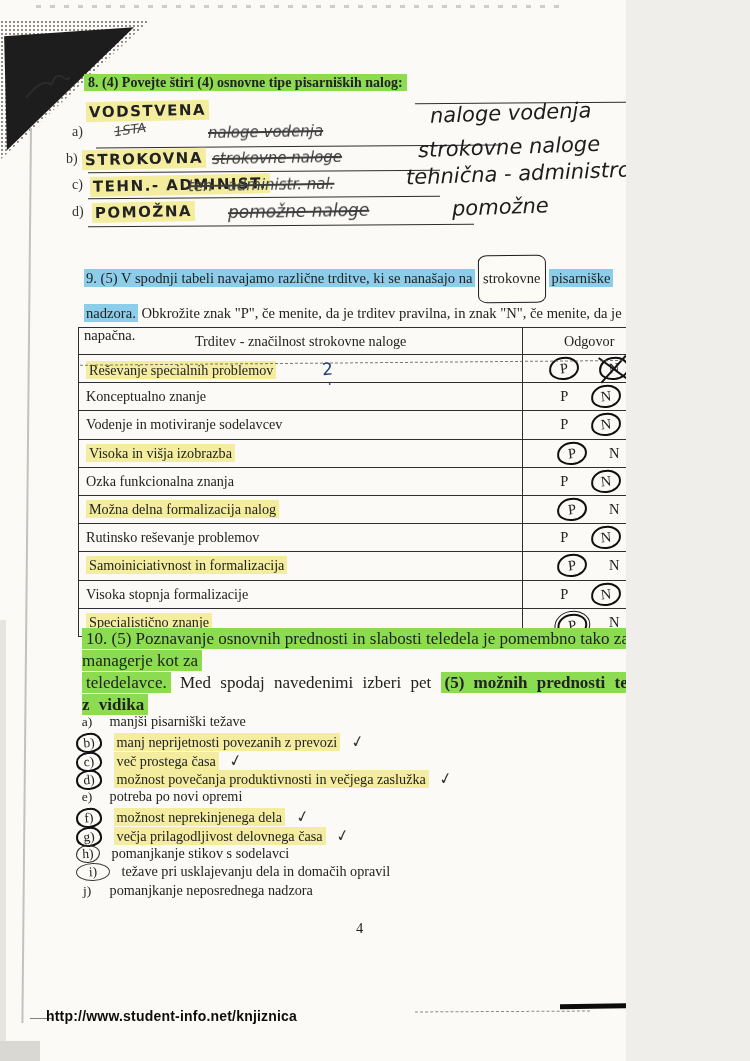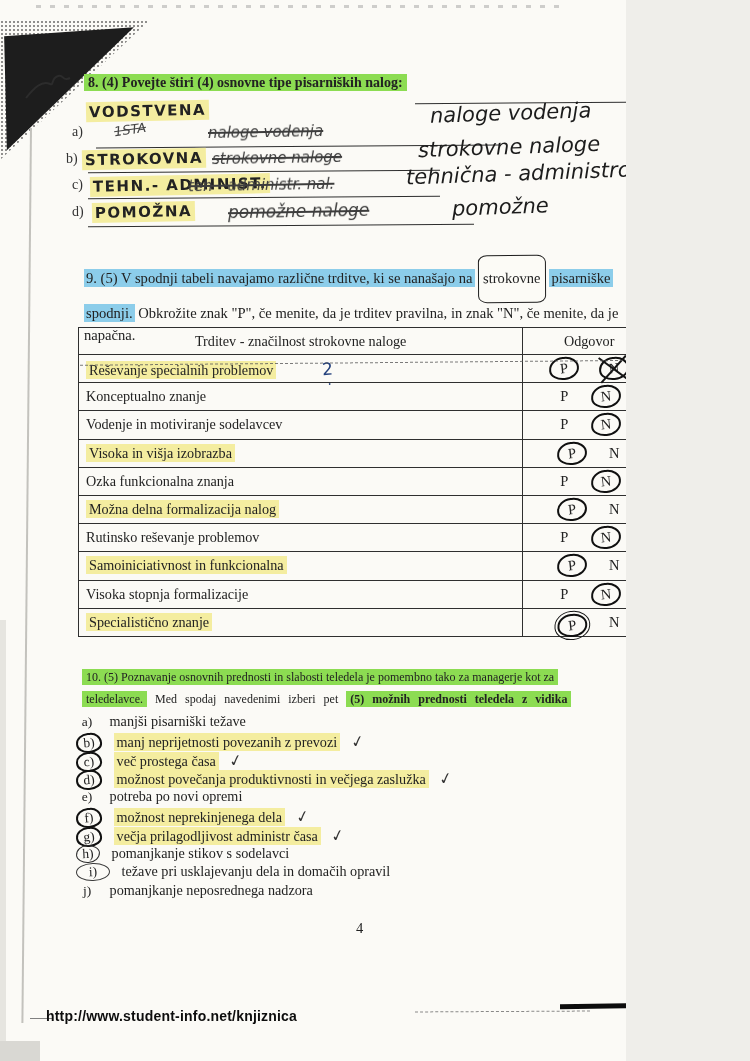--- a/index.html
+++ b/index.html
@@ -85,21 +85,21 @@
   .crossed-x::before{transform:rotate(42deg);} .crossed-x::after{transform:rotate(-42deg);}
   .hw-mark{position:relative;display:inline-block;margin-left:46px;font-family:"DejaVu Sans",sans-serif;
            font-size:17px;color:#23407c;transform:rotate(-4deg);}
   .hw-mark::after{content:'.';position:absolute;left:40%;bottom:-9px;font-size:14px;}
   .hw-check{position:absolute;right:-30px;top:2px;font-family:"DejaVu Sans",sans-serif;
            font-size:21px;color:#232323;transform:rotate(-10deg);}
   #strike-line{position:absolute;left:80px;top:362px;width:628px;height:0;
            border-top:1.6px dashed #5a5a5a;transform:rotate(-.5deg);opacity:.8;}
 
   
-  #q10-para{position:absolute;left:82px;top:666px;width:600px;font-size:12px;line-height:22px;}
+  #q10-para{position:absolute;left:82px;top:628px;width:600px;font-size:17px;line-height:22px;}
   #q10-para .spread{word-spacing:5px;}
   .pen-box-rect{display:inline-block;border:1.8px solid #262626;border-radius:2px 5px 3px 6px;
            padding:1px 6px 2px 4px;transform:rotate(-.8deg);margin-top:2px;}
   #q10-options{position:absolute;left:76px;top:713px;width:620px;font-size:14.2px;}
   .opt-row{height:18.8px;white-space:nowrap;}
   .opt-letter{display:inline-block;width:22px;height:16px;line-height:15px;text-align:center;
            margin-right:8px;font-size:13.5px;}
   .opt-letter.circ-bold{border:2.2px solid #111;border-radius:50% 46% 54% 50%/52% 55% 45% 48%;
            transform:rotate(-5deg);}
   .opt-letter.circ-light{border:1.6px solid #2b2b2b;border-radius:48% 52% 50% 50%/55% 45% 55% 45%;
@@ -178,21 +178,21 @@
   </div>
     </div>
 
   <div id="q9-para">
     <div>
       <span class="hl-blue">9. (5) V spodnji tabeli navajamo različne trditve, ki se nanašajo na</span>
       <span class="pen-box">strokovne</span>
       <span class="hl-blue">pisarniške</span>
     </div>
     <div>
-      <span class="hl-blue">spodnji.</span>
+      <span class="hl-blue">nadzora.</span>
       <span>Obkrožite znak "P", če menite, da je trditev pravilna, in znak "N", če menite, da je</span>
     </div>
     <div>
       <span>napačna.</span>
     </div>
   </div>
 
   <table id="q9-table">
     <thead>
       <tr>
@@ -223,21 +223,21 @@
   </tr>
         <tr>
     <td class="td-statement"><span class="stmt hl-yellow">Možna delna formalizacija nalog</span></td>
     <td class="td-answer"><span class="pn p circled">P</span><span class="pn n">N</span></td>
   </tr>
         <tr>
     <td class="td-statement"><span class="stmt">Rutinsko reševanje problemov</span></td>
     <td class="td-answer"><span class="pn p">P</span><span class="pn n circled">N</span></td>
   </tr>
         <tr>
-    <td class="td-statement"><span class="stmt hl-yellow">Samoiniciativnost in funkcionalna</span></td>
+    <td class="td-statement"><span class="stmt hl-yellow">Samoiniciativnost in formalizacija</span></td>
     <td class="td-answer"><span class="pn p circled">P</span><span class="pn n">N</span></td>
   </tr>
         <tr>
     <td class="td-statement"><span class="stmt">Visoka stopnja formalizacije</span></td>
     <td class="td-answer"><span class="pn p">P</span><span class="pn n circled">N</span></td>
   </tr>
         <tr>
     <td class="td-statement"><span class="stmt hl-yellow">Specialistično znanje</span></td>
     <td class="td-answer"><span class="pn p circled double">P</span><span class="pn n">N</span></td>
   </tr>
@@ -282,21 +282,21 @@
     <span class="opt-text">potreba po novi opremi</span>
     
   </div>
       <div class="opt-row">
     <span class="opt-letter circ-bold">f)</span>
     <span class="opt-text hl-yellow">možnost neprekinjenega dela</span>
     <span class="opt-check">✓</span>
   </div>
       <div class="opt-row">
     <span class="opt-letter circ-bold">g)</span>
-    <span class="opt-text hl-yellow">večja prilagodljivost administr časa</span>
+    <span class="opt-text hl-yellow">večja prilagodljivost delovnega časa</span>
     <span class="opt-check">✓</span>
   </div>
       <div class="opt-row">
     <span class="opt-letter circ-light">h)</span>
     <span class="opt-text">pomanjkanje stikov s sodelavci</span>
     
   </div>
       <div class="opt-row">
     <span class="opt-letter circ-ellipse">i)</span>
     <span class="opt-text">težave pri usklajevanju dela in domačih opravil</span>

